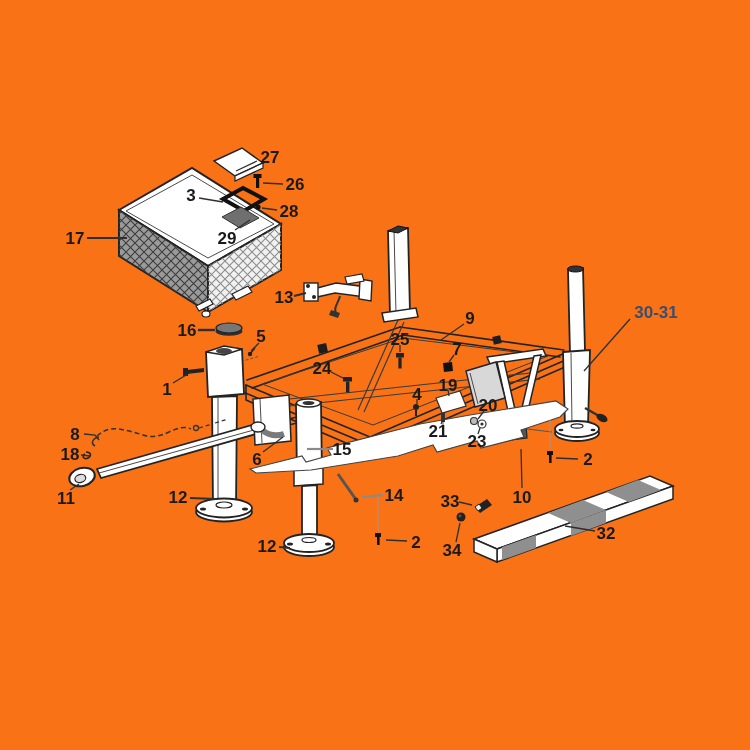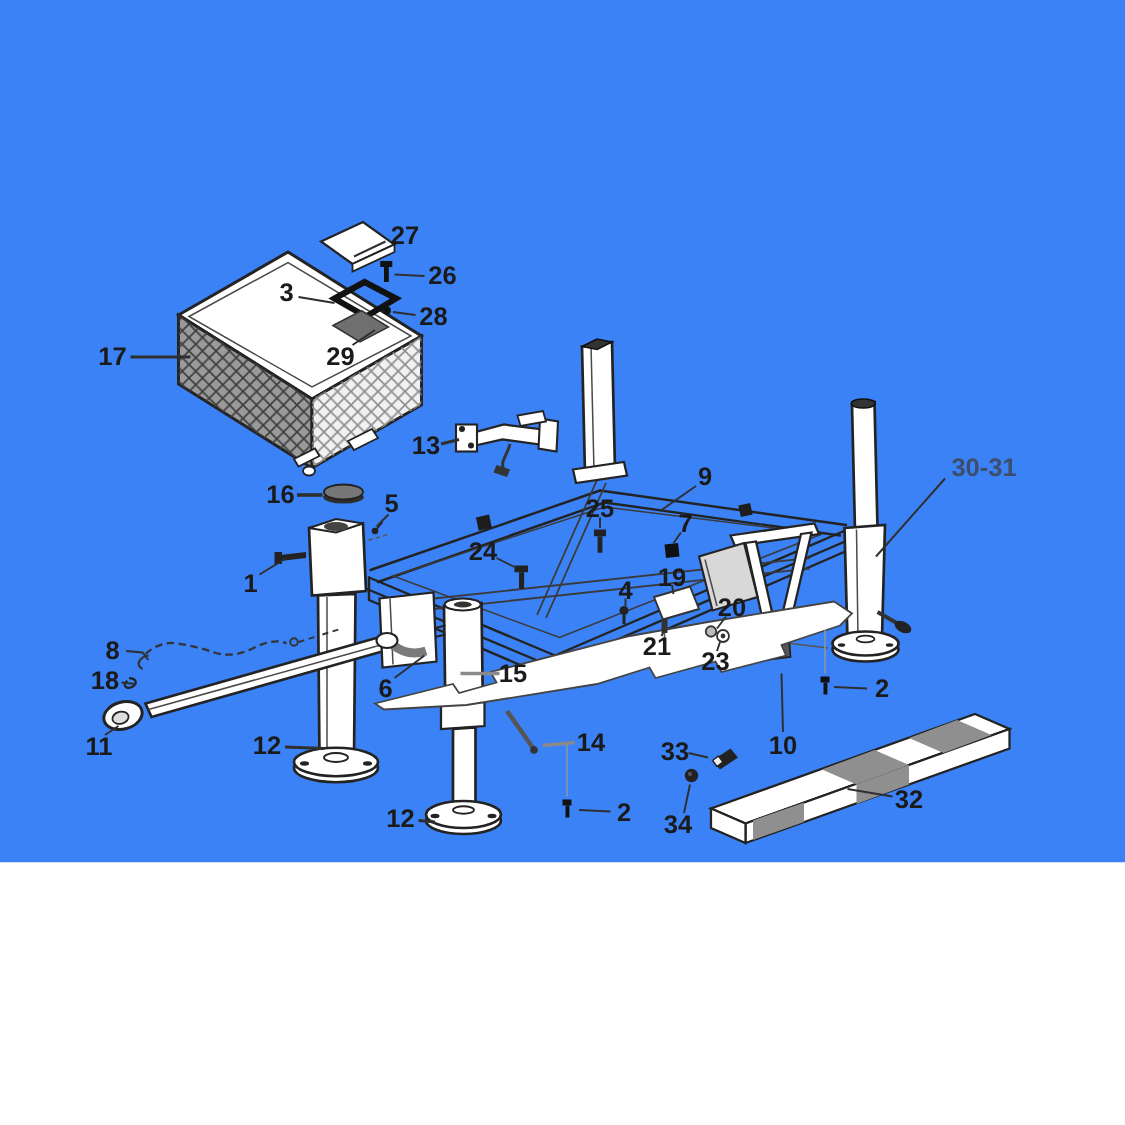--- a/index.html
+++ b/index.html
@@ -1,16 +1,16 @@
 <!DOCTYPE html>
 <html><head>
 <meta charset="utf-8">
 <style>
   html,body{margin:0;padding:0;background:#ffffff;}
-  .stage{width:750px;height:575px;background:#3b82f6;position:relative;overflow:hidden;
+  .stage{width:750px;height:750px;background:#f97316;position:relative;overflow:hidden;
          font-family:"Liberation Sans", sans-serif;}
   svg{display:block;}
   .part-label{font-family:"Liberation Sans", sans-serif;font-weight:bold;font-size:17px;}
   .lineart{stroke:#232323;fill:none;stroke-width:1.6;stroke-linejoin:round;stroke-linecap:round;}
 </style>
 </head>
 <body>
 
 <div class="stage">
 <svg viewBox="0 0 750 750" width="750" height="750">

